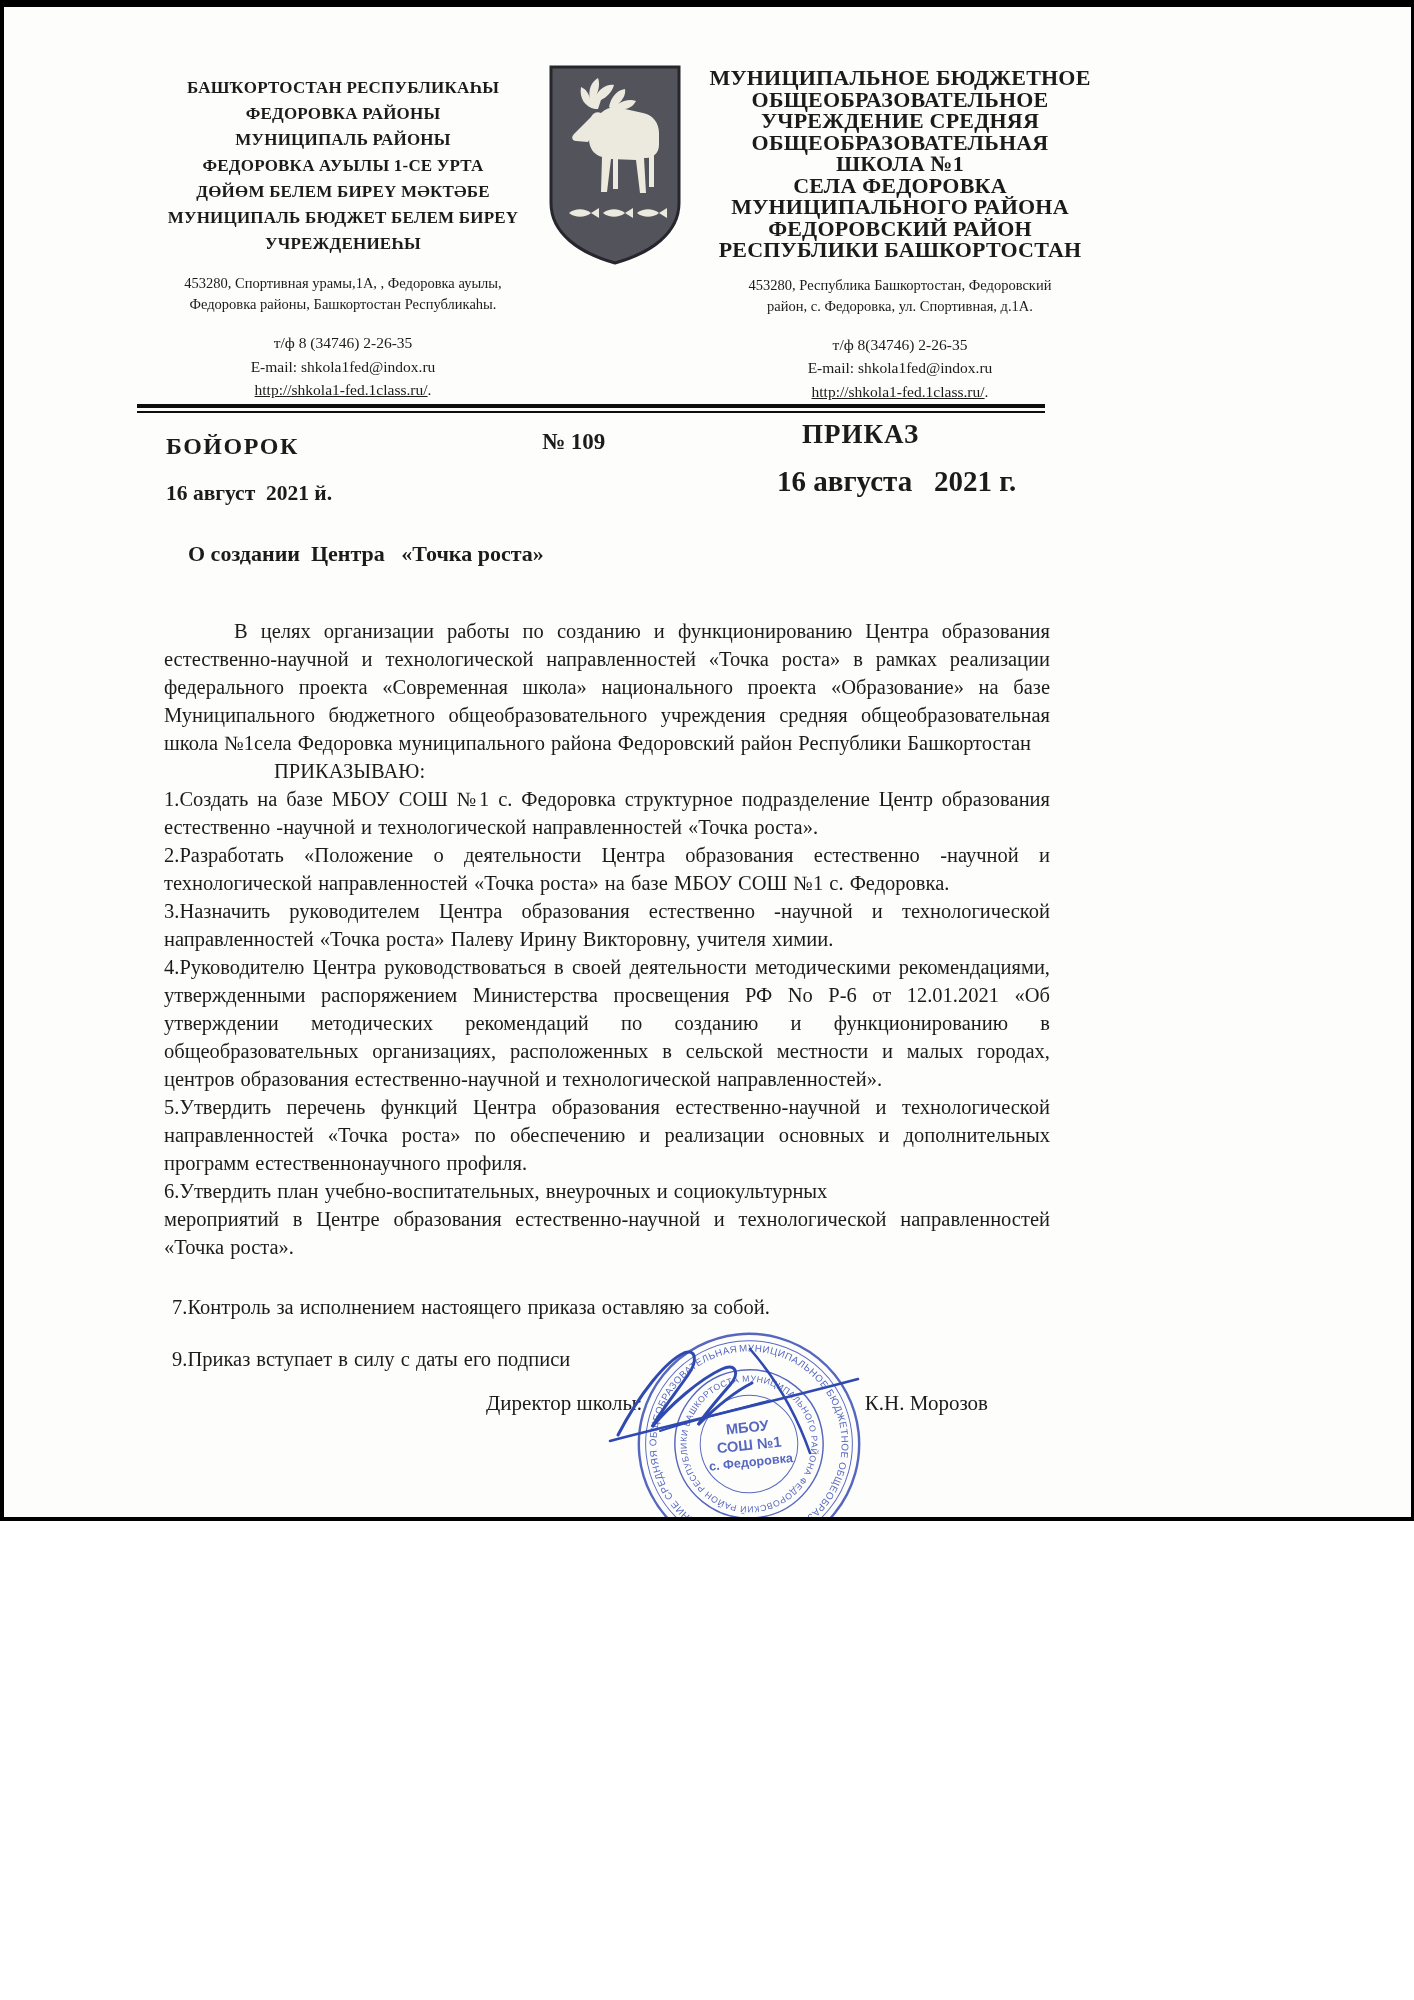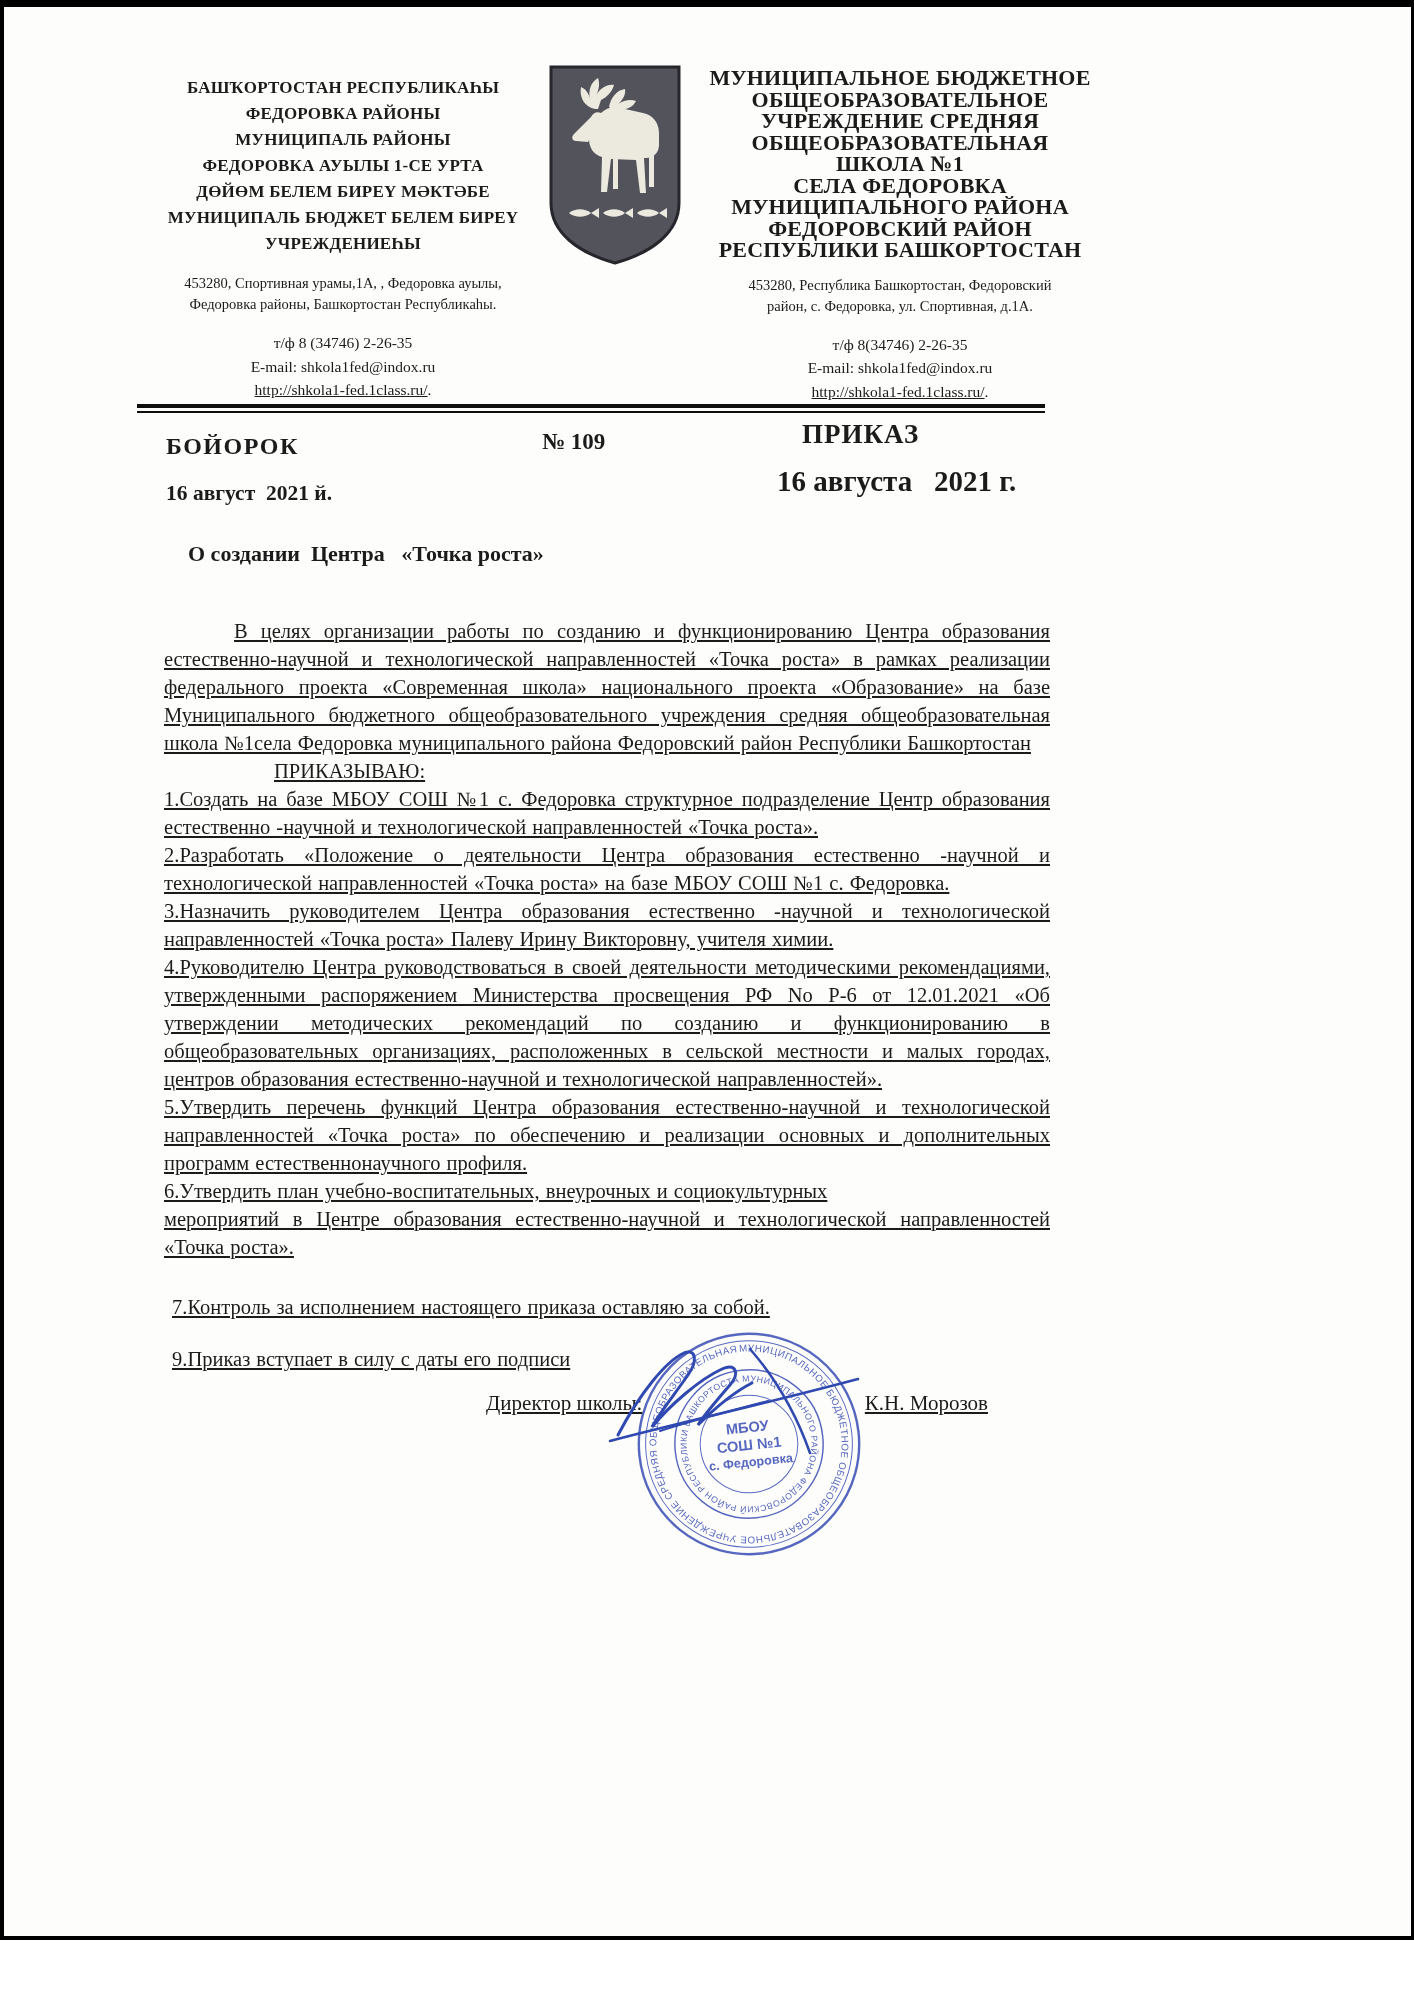--- a/index.html
+++ b/index.html
@@ -1,19 +1,19 @@
 <!DOCTYPE html>
 <html><head>
 <meta charset="utf-8">
 <style>
   * { margin:0; padding:0; box-sizing:border-box; }
   html,body { width:1414px; height:2000px; background:#ffffff; }
   body { font-family:"Liberation Serif", serif; color:#1b1b1b; }
   .page {
-    position:relative; width:1414px; height:1940px;
+    position:relative; width:1414px; height:1521px;
     background:#fdfdfb;
     border:solid #000;
     border-width:7px 3px 4px 4px;
     overflow:hidden;
   }
 
   
   .letterhead { position:absolute; top:56px; left:148px; width:952px; display:flex; }
   .hcol { text-align:center; }
   .col-left { width:382px; padding-top:12px; }
@@ -34,21 +34,21 @@
   
   .content { position:absolute; left:160px; top:410px; width:886px; }
   .order-head { position:relative; height:112px; }
   .oh-left  { position:absolute; left:2px;  top:16px; font-size:24px; font-weight:bold; letter-spacing:1.5px; }
   .oh-num   { position:absolute; left:378px; top:12px; font-size:23px; font-weight:bold; }
   .oh-right { position:absolute; left:638px; top:2px;  font-size:27px; font-weight:bold; letter-spacing:1px; }
   .date-left  { position:absolute; left:2px;  top:64px; font-size:21.5px; font-weight:bold; white-space:pre; }
   .date-right { position:absolute; left:613px; top:48px; font-size:29px; font-weight:bold; white-space:pre; }
   .subject { margin-top:12px; padding-left:24px; font-size:22px; font-weight:bold; white-space:pre; }
 
-  .bodytext { margin-top:50px;text-decoration:underline; }
+  .bodytext { margin-top:50px; }
   .para { font-size:20.5px; line-height:28px; text-align:justify; word-spacing:1px; }
   .preamble { text-indent:70px; }
   .decree { font-size:20.5px; line-height:28px; padding-left:110px; }
   .item7 { margin-top:32px; padding-left:8px; }
   .item8 { margin-top:24px; padding-left:8px; }
 
   .sig-row { display:flex; margin-top:18px; font-size:21px;align-items:center; }
   .sig-label { margin-left:322px; white-space:pre; }
   .sig-name  { margin-left:auto; margin-right:62px; white-space:pre; }
 

